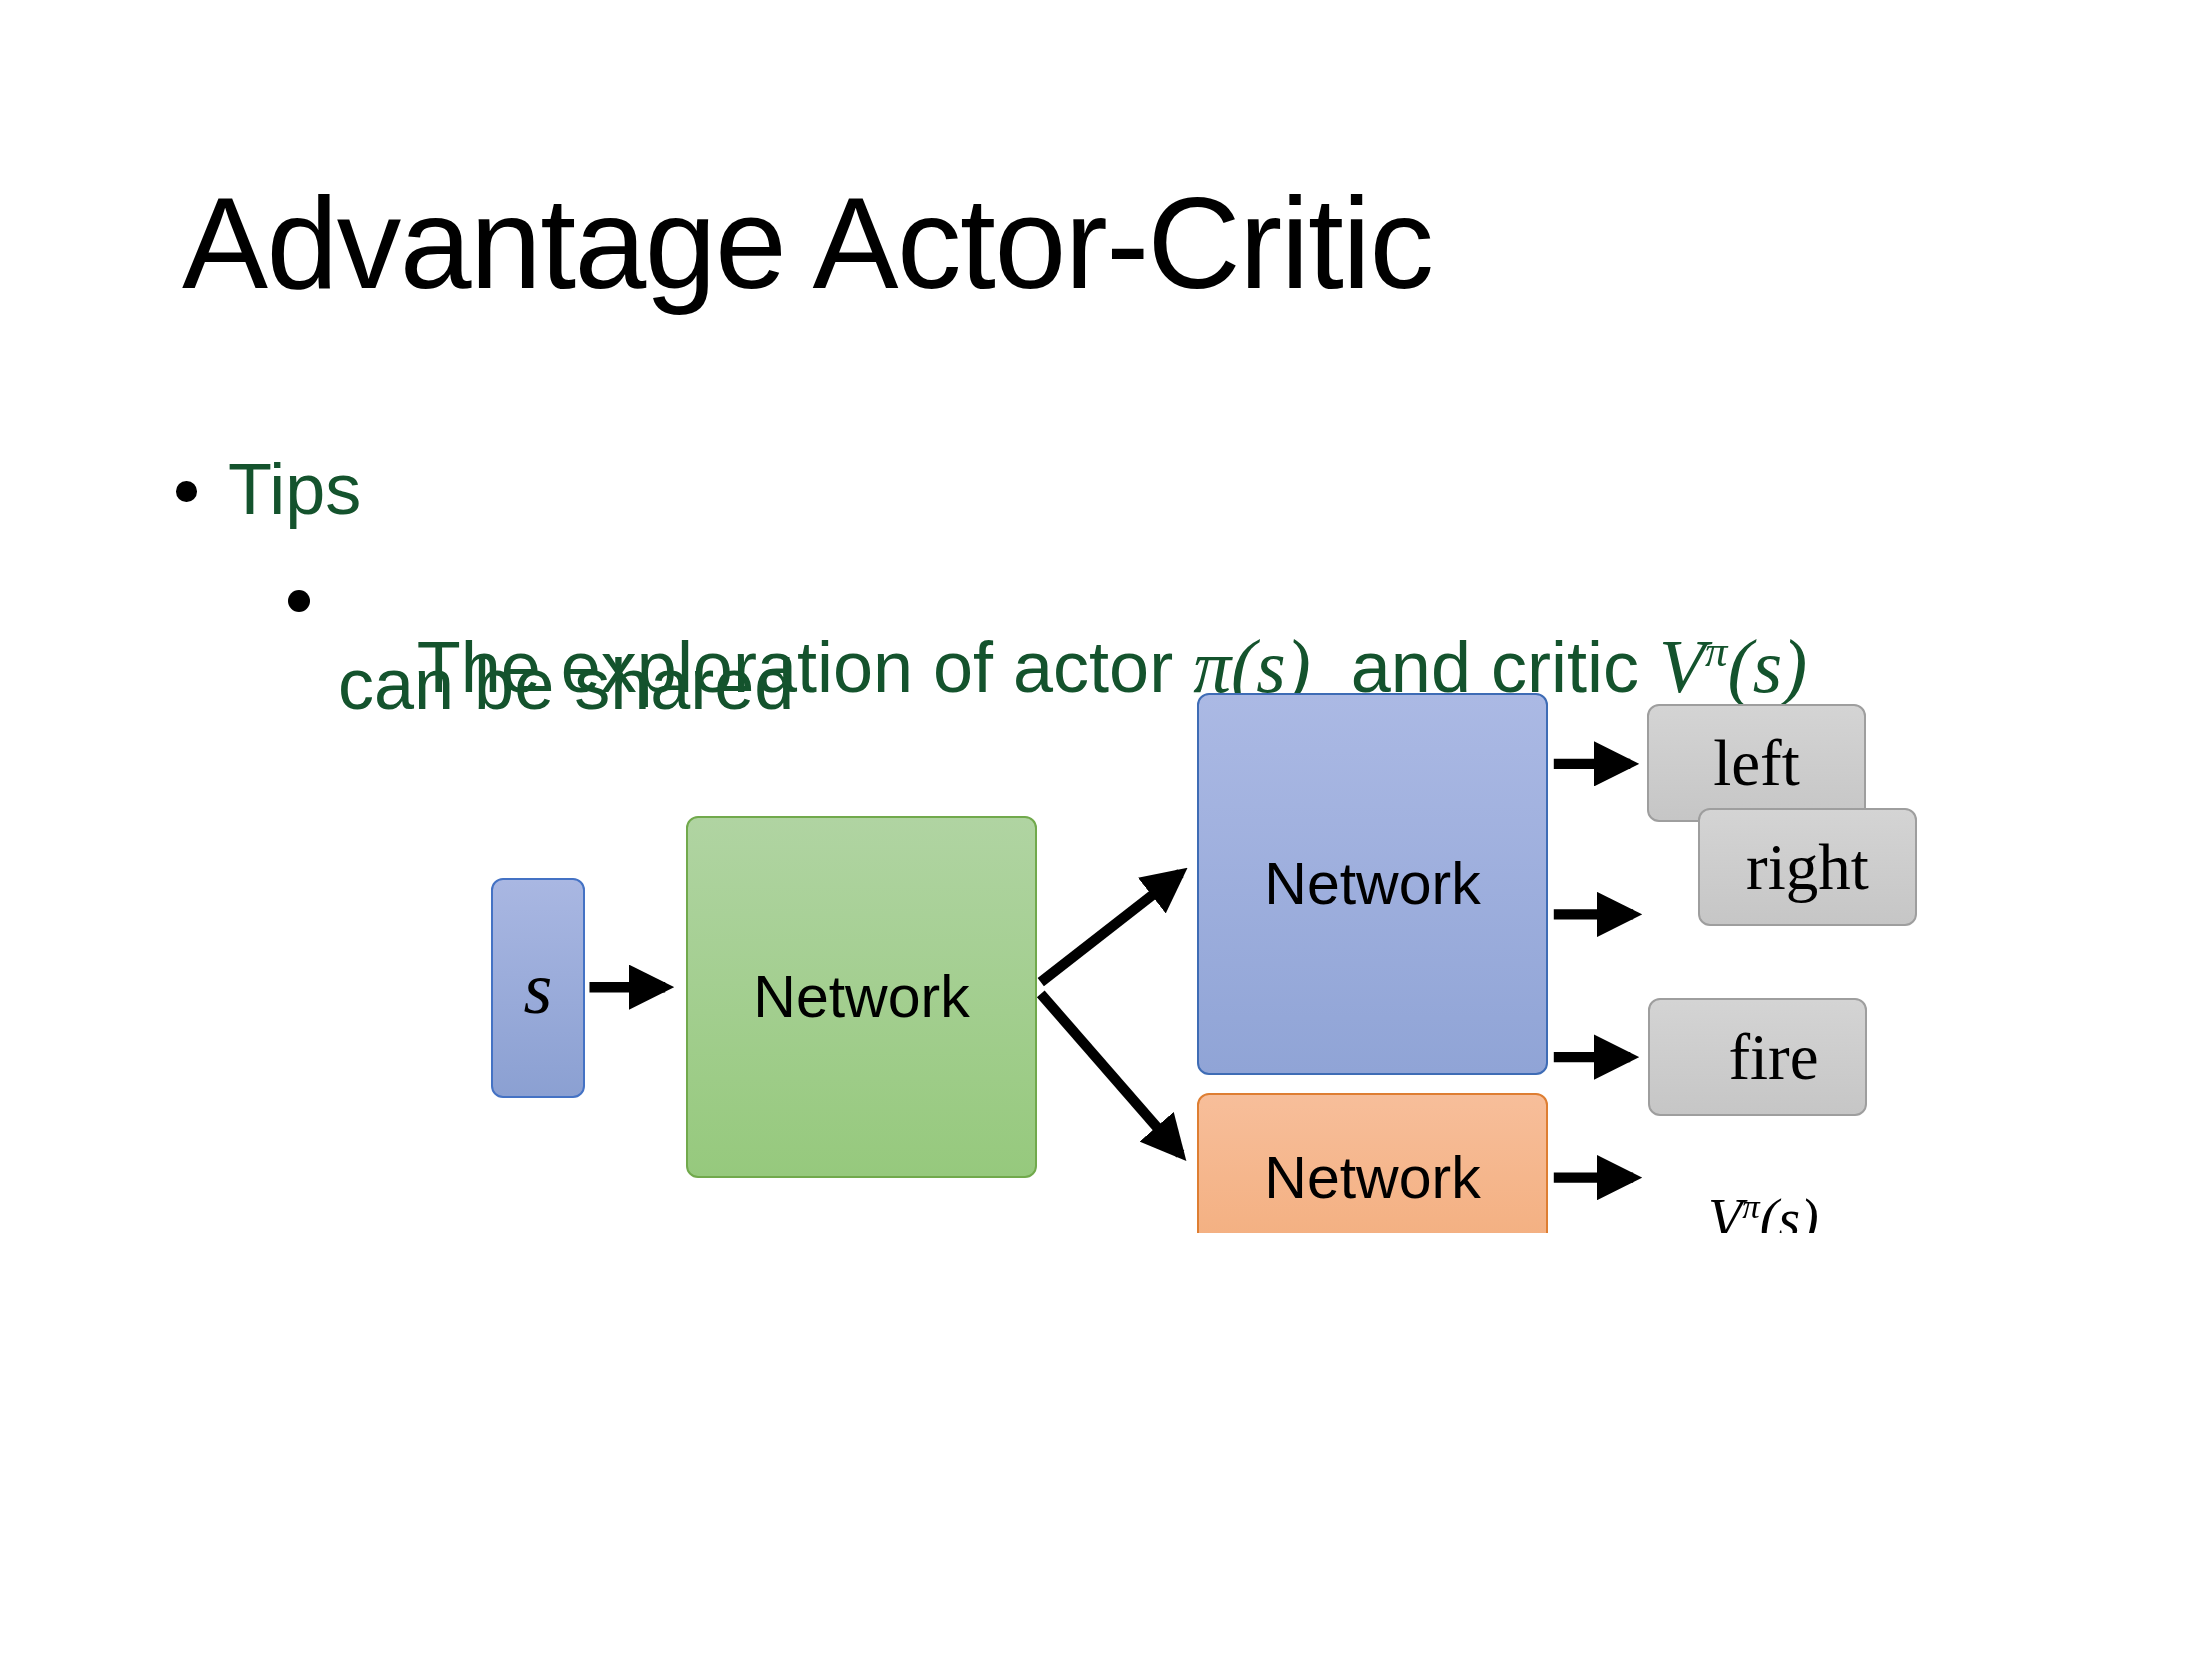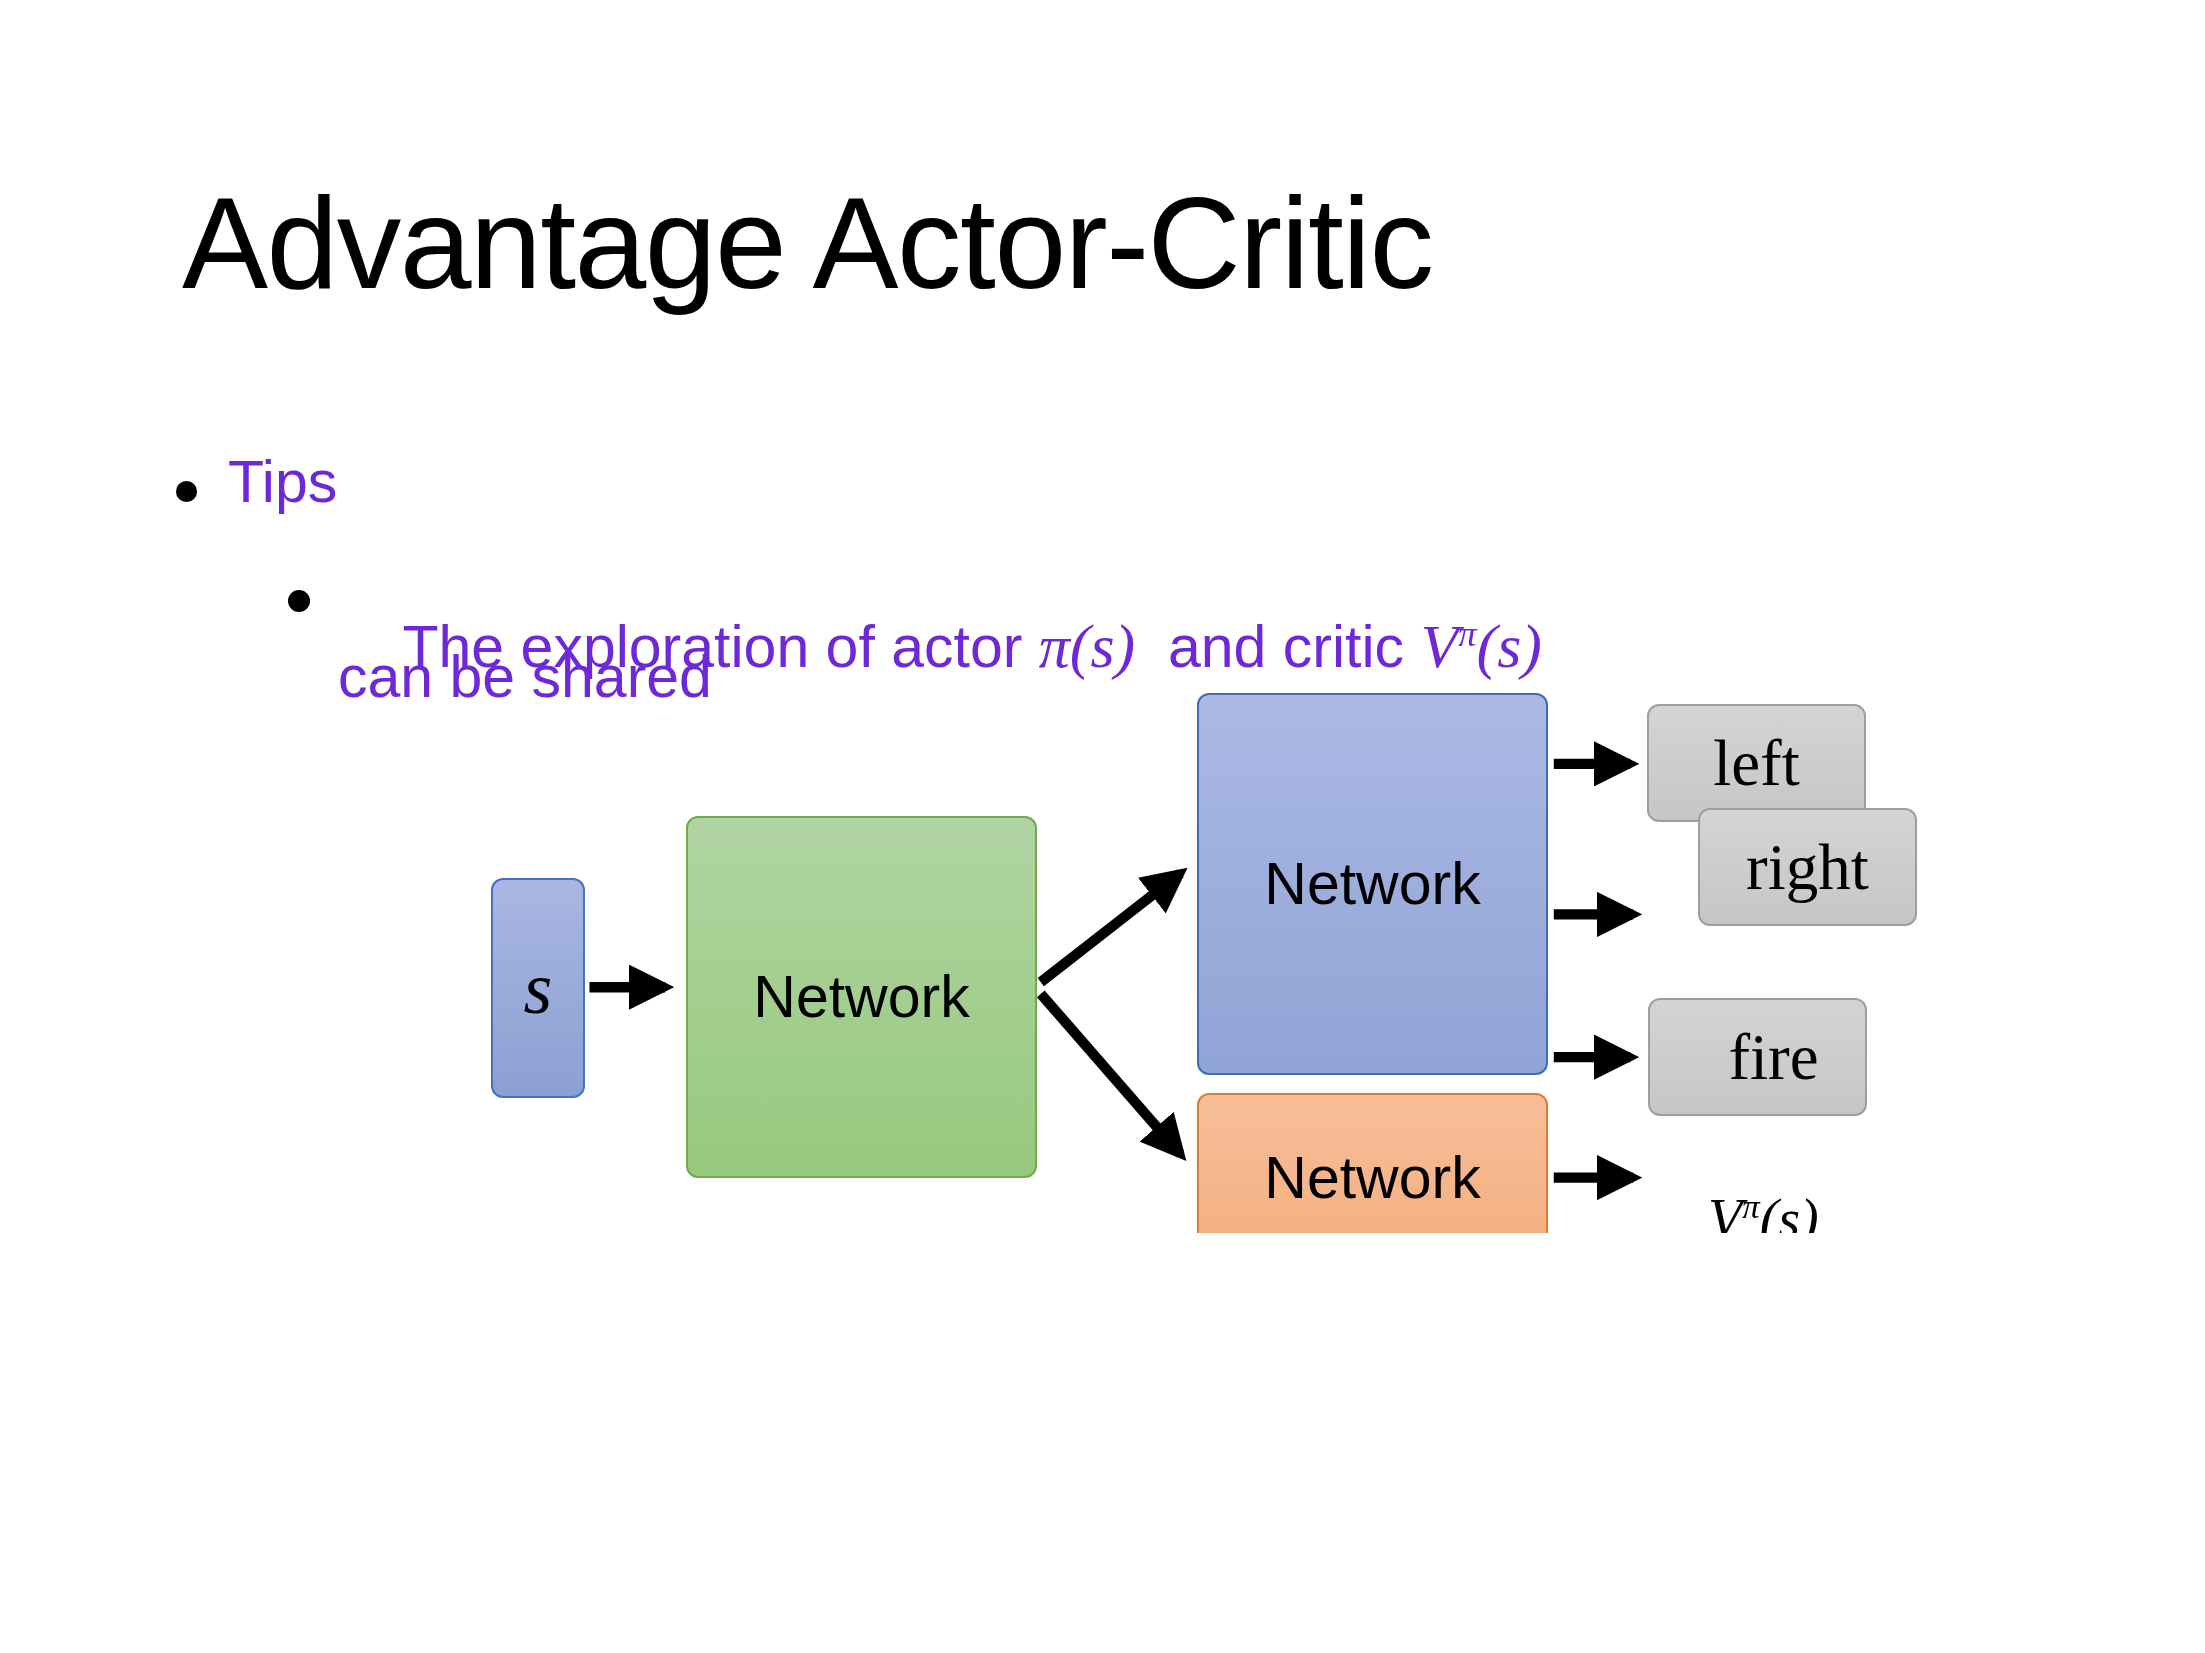--- a/index.html
+++ b/index.html
@@ -5,21 +5,21 @@
   html,body{margin:0;padding:0;background:#fff;}
   .slide{
     position:relative;width:2205px;height:1233px;background:#ffffff;overflow:hidden;
     font-family:"Liberation Sans",sans-serif;color:#000;
   }
   .abs{position:absolute;}
   .title{
     font-size:129px;letter-spacing:-1.5px;line-height:1;color:#000;white-space:pre;
   }
   .body-text{
-    font-size:59px;line-height:1;white-space:pre;color:#6d28d9;
+    font-size:72px;line-height:1;white-space:pre;color:#14532d;
   }
   .math{
     font-family:"Liberation Serif",serif;font-style:italic;font-size:1.05em;
   }
   .msup{
     font-family:"Liberation Serif",serif;font-style:italic;
     font-size:0.62em;vertical-align:0.58em;
   }
   .bullet-dot{
     position:absolute;background:#000;border-radius:50%;width:20.6px;height:20.6px;

